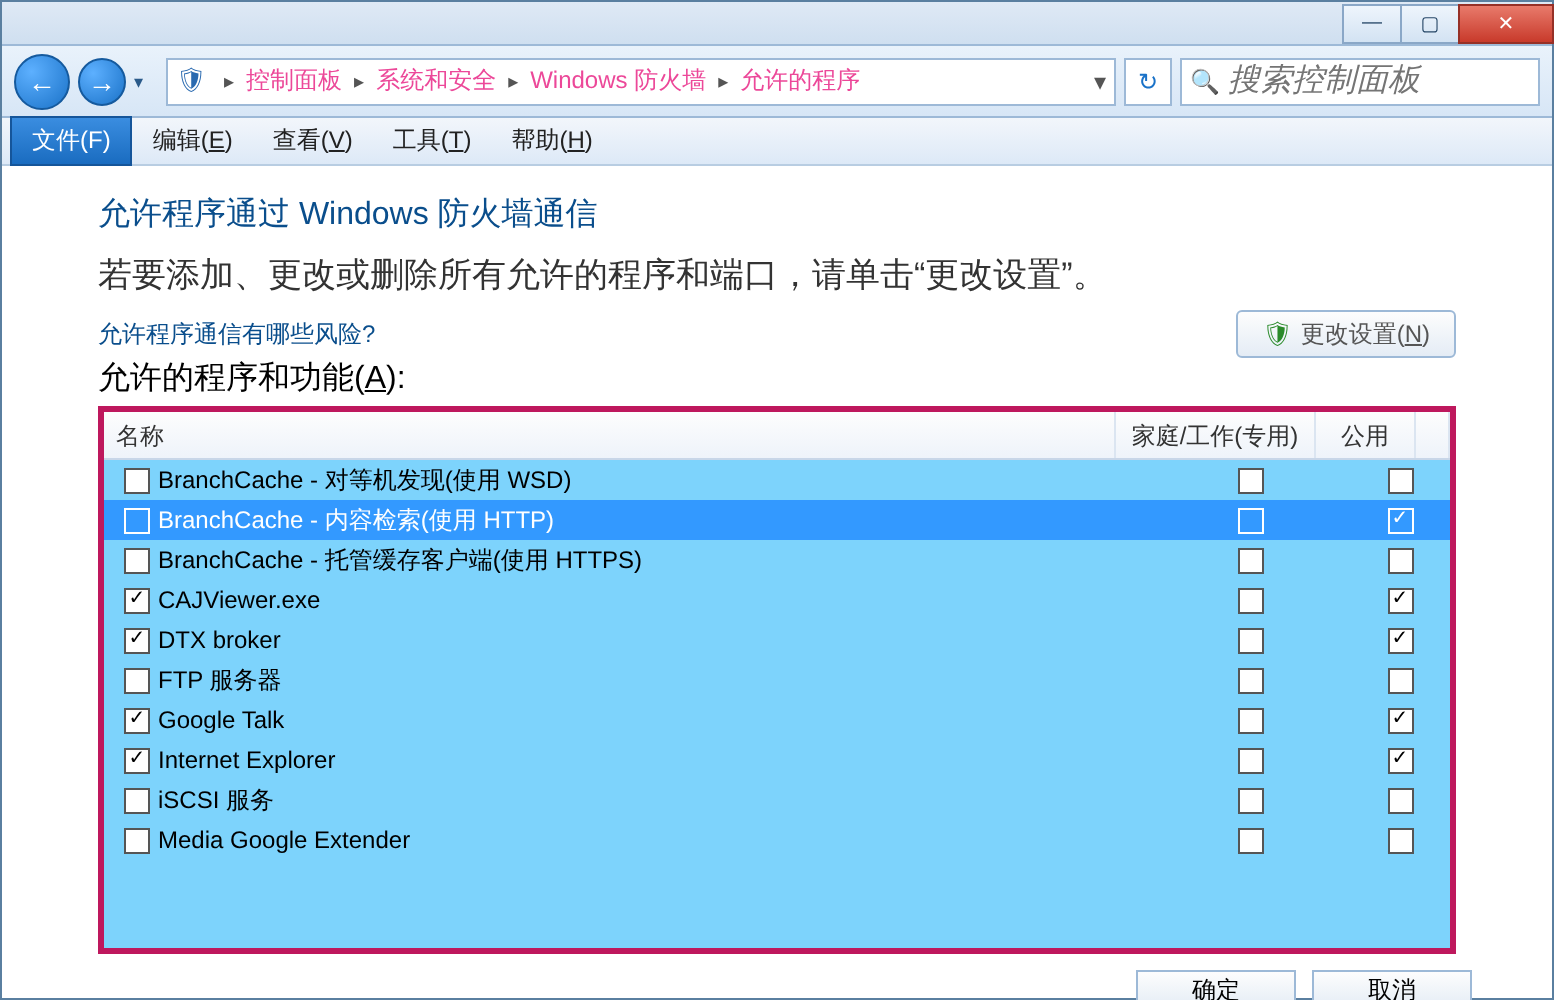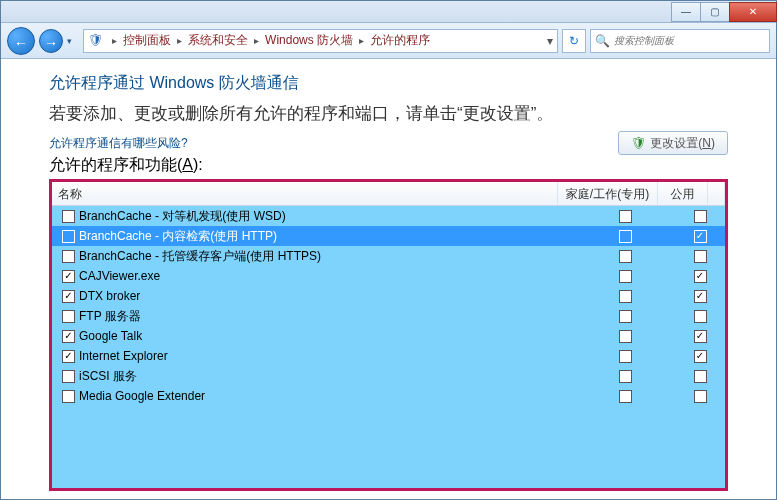--- a/index.html
+++ b/index.html
@@ -66,37 +66,37 @@
     height:24px;
     background:#fff;
     border:1px solid #9db9d7;
     display:flex; align-items:center;
     padding:0 4px;
     overflow:hidden;
     white-space:nowrap;
   }
   .breadcrumb .bc-icon { width:16px; height:16px; margin-right:4px; color:#2a6ab0; }
   .breadcrumb .sep { color:#555; padding:0 4px; font-size:10px; }
-  .breadcrumb .seg { color:#7f1d1d; padding:0 2px; }
+  .breadcrumb .seg { color:#ec4899; padding:0 2px; }
   .bc-end { margin-left:auto; display:flex; align-items:center; gap:4px; color:#555; }
   .refresh-btn {
     width:24px; height:24px;
     border:1px solid #9db9d7; background:#fff;
     display:flex; align-items:center; justify-content:center;
     color:#1a72c8;
   }
   .search-box {
     width:180px; height:24px;
     border:1px solid #9db9d7; background:#fff;
     display:flex; align-items:center;
     padding:0 4px;
   }
   .search-box input {
     border:none; outline:none; width:100%;
-    font-size:10px; color:#888;
+    font-size:16px; color:#888;
     font-style:italic;
   }
   .search-box .sicon { color:#1a72c8; margin-right:4px; }
   
   .menu-bar {
     height: 24px;
     background: linear-gradient(to bottom,#f2f6fb,#dde9f7);
     border-bottom:1px solid #b8cde2;
     display:flex; align-items:center;
     padding-left:4px;
@@ -245,20 +245,27 @@
     </div>
     <div class="refresh-btn">
       <span>↻</span>
     </div>
     <div class="search-box">
       <span class="sicon">🔍</span>
       <input type="text" placeholder="搜索控制面板" style="">
     </div>
   </div>
 
+  <div class="menu-bar">
+    <div class="file-btn">文件(F)</div>
+    <div class="menu-item"><span>编辑(</span><u>E</u><span>)</span></div>
+    <div class="menu-item"><span>查看(</span><u>V</u><span>)</span></div>
+    <div class="menu-item"><span>工具(</span><u>T</u><span>)</span></div>
+    <div class="menu-item"><span>帮助(</span><u>H</u><span>)</span></div>
+  </div>
 
   <div class="content">
     <h1>允许程序通过 Windows 防火墙通信</h1>
     <div class="sub">若要添加、更改或删除所有允许的程序和端口，请单击“更改设置”。</div>
     <div class="row-top">
       <span class="link">允许程序通信有哪些风险?</span>
       <div class="change-btn">
         <span class="shield">🛡</span>
         <span><span>更改设置(</span><u>N</u><span>)</span></span>
       </div>
@@ -390,13 +397,17 @@
               <span class="chk"></span>
             </div>
             <div class="col col-pub">
               <span class="chk"></span>
             </div>
           </div>
         </div>
     </div>
   </div>
 
+  <div class="bottom">
+    <button class="bbtn">确定</button>
+    <button class="bbtn">取消</button>
+  </div>
 </div>
 
 </body></html>

